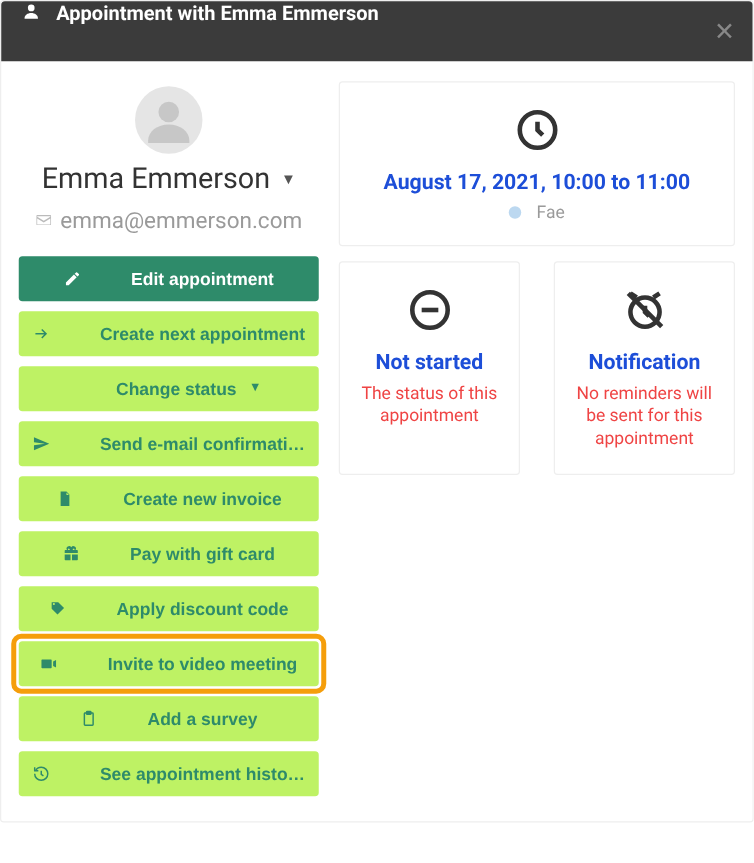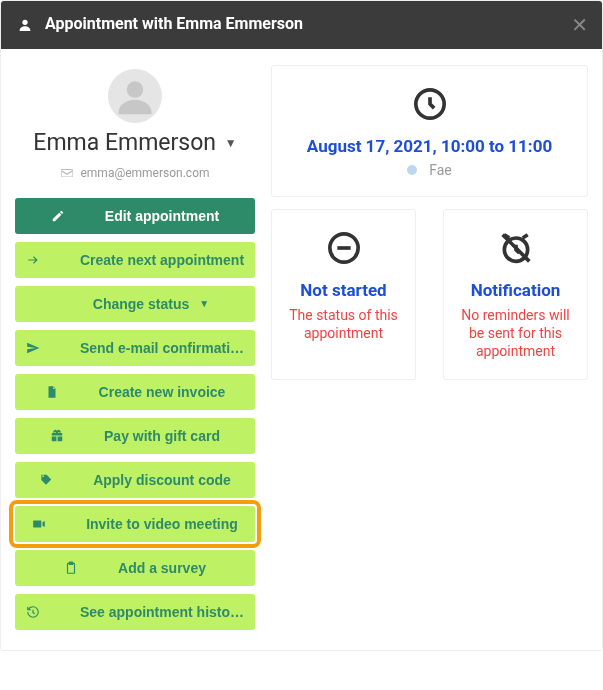--- a/index.html
+++ b/index.html
@@ -15,22 +15,22 @@
   .modal {
     width: 603px;
     background: #fff;
     border: 1px solid #eee;
     border-radius: 3px;
   }
   .modal-header {
     background: #3b3b3b;
     color: #fff;
     display: flex;
-    align-items: flex-end;
-    padding: 16px 16px;
+    align-items: flex-start;
+    padding: 0 16px;
     height: 48px;
     border-top-left-radius: 3px;
     border-top-right-radius: 3px;
     position: relative;
   }
   .modal-header .hicon {
     margin-right: 12px;
     display: flex;
     align-items: center;
   }
@@ -79,21 +79,21 @@
   }
   .person-name .caret {
     font-size: 12px;
     color: #555;
     vertical-align: middle;
     margin-left: 3px;
   }
   .email-row {
     margin-top: 8px;
     color: #9a9a9a;
-    font-size: 12px;
+    font-size: 18px;
     display: flex;
     align-items: center;
     justify-content: center;
     gap: 6px;
   }
   .email-row .mail-icon { display:flex; }
   .actions {
     margin-top: 18px;
     display: flex;
     flex-direction: column;

